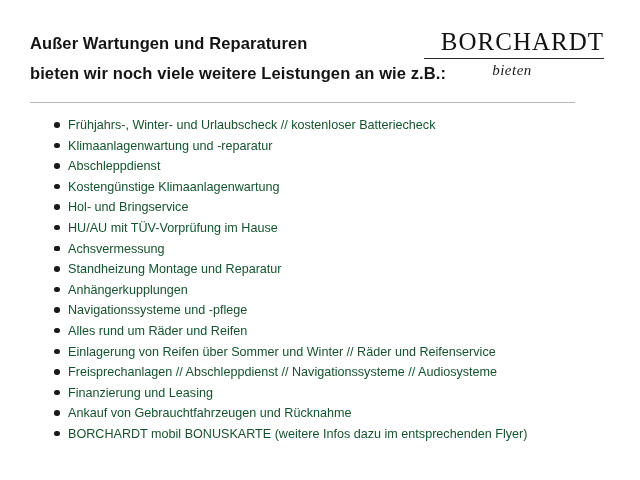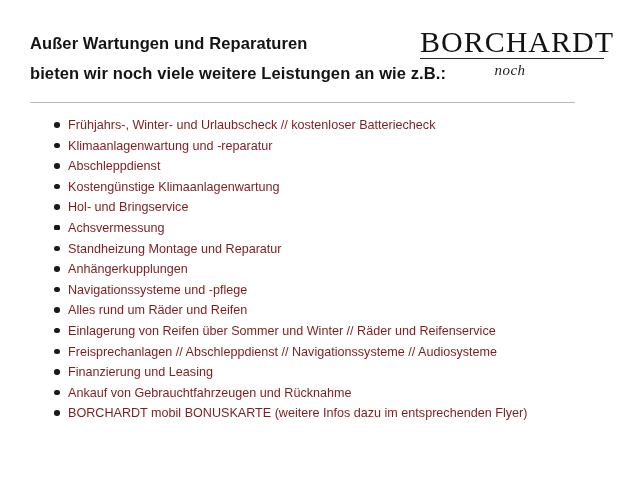--- a/index.html
+++ b/index.html
@@ -40,21 +40,21 @@
     color: #141414;
   }
   .brand {
     text-align: right;
     padding-top: 6px;
     padding-right: 6px;
     min-width: 180px;
   }
   .brand-name {
     font-family: "Liberation Serif", serif;
-    font-size: 30px;
+    font-size: 25px;
     letter-spacing: 1.0px;
     color: #131313;
     line-height: 28px;
   }
   .brand-rule {
     height: 1px;
     background: #2b2b2b;
     margin: 2px 0 3px 0;
     width: 100%;
   }
@@ -75,21 +75,21 @@
   }
   .list {
     margin: 12px 0 0 0;
     padding: 0;
     list-style: none;
   }
   .list-item {
     position: relative;
     font-size: 12.6px;
     line-height: 20.6px;
-    color: #7f1d1d;
+    color: #14532d;
     padding-left: 38px;
     white-space: nowrap;
   }
   .list-item .bullet {
     position: absolute;
     left: 24px;
     top: 7px;
     width: 5.5px;
     height: 5.5px;
     border-radius: 50%;
@@ -102,33 +102,33 @@
 <div class="page">
 
   <div class="header">
     <div class="headline">
       <div class="headline-line">Außer Wartungen und Reparaturen</div>
       <div class="headline-line">bieten wir noch viele weitere Leistungen an wie z.B.:</div>
     </div>
     <div class="brand">
       <div class="brand-name">BORCHARDT</div>
       <div class="brand-rule"></div>
-      <div class="brand-sub">noch</div>
+      <div class="brand-sub">bieten</div>
     </div>
   </div>
 
   <div class="divider"></div>
 
   <ul class="list">
     <li class="list-item"><span class="bullet"></span><span>Frühjahrs-, Winter- und Urlaubscheck // kostenloser Batteriecheck</span></li>
     <li class="list-item"><span class="bullet"></span><span>Klimaanlagenwartung und -reparatur</span></li>
     <li class="list-item"><span class="bullet"></span><span>Abschleppdienst</span></li>
     <li class="list-item"><span class="bullet"></span><span>Kostengünstige Klimaanlagenwartung</span></li>
     <li class="list-item"><span class="bullet"></span><span>Hol- und Bringservice</span></li>
-    <li class="list-item"><span class="bullet"></span></li>
+    <li class="list-item"><span class="bullet"></span><span>HU/AU mit TÜV-Vorprüfung im Hause</span></li>
     <li class="list-item"><span class="bullet"></span></li>
     <li class="list-item"><span class="bullet"></span><span>Achsvermessung</span></li>
     <li class="list-item"><span class="bullet"></span><span>Standheizung Montage und Reparatur</span></li>
     <li class="list-item"><span class="bullet"></span><span>Anhängerkupplungen</span></li>
     <li class="list-item"><span class="bullet"></span><span>Navigationssysteme und -pflege</span></li>
     <li class="list-item"><span class="bullet"></span><span>Alles rund um Räder und Reifen</span></li>
     <li class="list-item"><span class="bullet"></span><span>Einlagerung von Reifen über Sommer und Winter // Räder und Reifenservice</span></li>
     <li class="list-item"><span class="bullet"></span><span>Freisprechanlagen // Abschleppdienst // Navigationssysteme // Audiosysteme</span></li>
     <li class="list-item"><span class="bullet"></span><span>Finanzierung und Leasing</span></li>
     <li class="list-item"><span class="bullet"></span><span>Ankauf von Gebrauchtfahrzeugen und Rücknahme</span></li>

